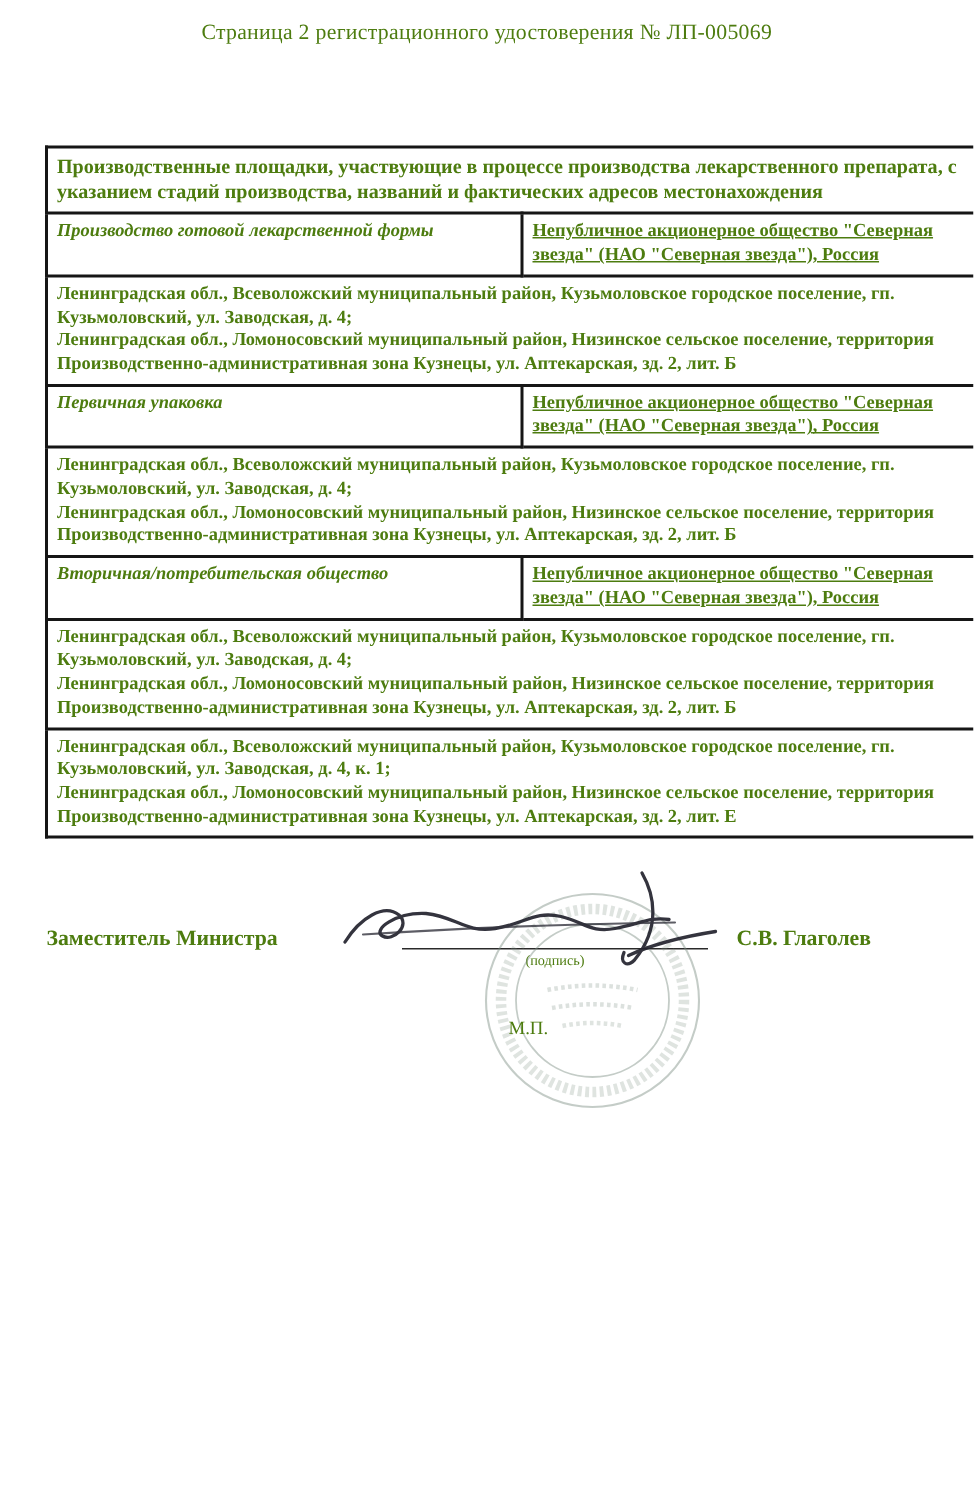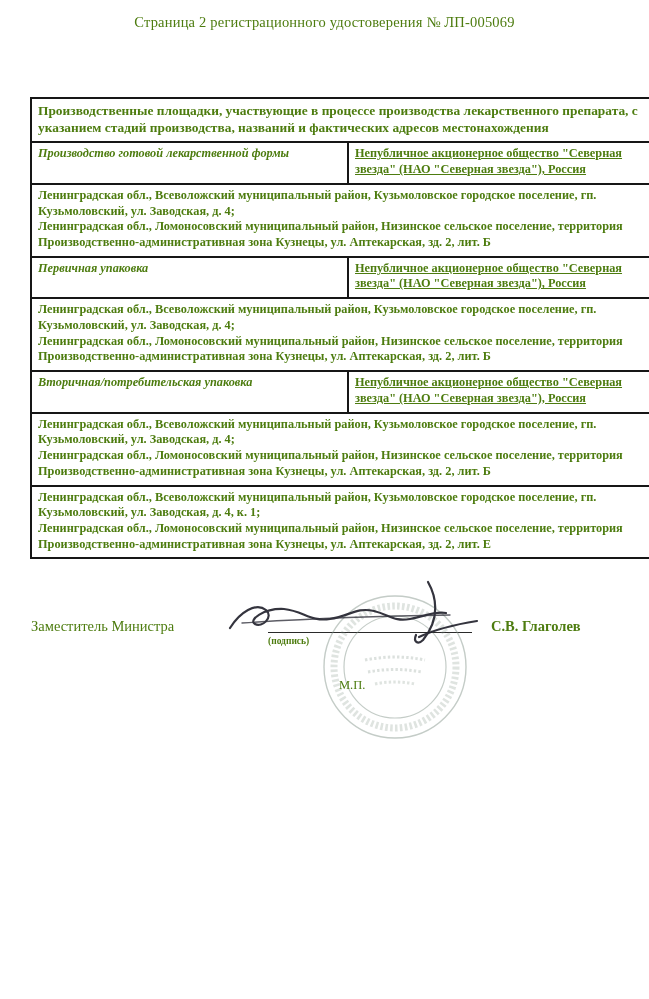--- a/index.html
+++ b/index.html
@@ -39,21 +39,21 @@
   }
   td.title-cell { font-size: 13.4px; }
   td.stage-cell { width: 50%; font-style: italic; margin-left: 12px; }
   td.company-cell { width: 50%; font-style: normal; text-decoration: underline; }
   td.address-cell div { margin: 0; }
   .minister {
     position: absolute;
     left: 31px;
     top: 618px;
     font-size: 14.5px;
-    font-weight: normal;
+    font-weight: bold;
   }
   .signer {
     position: absolute;
     left: 468px;
     top: 618px;
     font-size: 14.5px;
     font-weight: bold;
     margin-left: 23px;
   }
   .sig-line {
@@ -61,23 +61,23 @@
     left: 268px;
     top: 632px;
     width: 204px;
     border-top: 1.5px solid #2a2a2a;
   }
   .sig-caption {
     position: absolute;
     left: 268px;
     top: 636px;
     width: 204px;
-    text-align: left;
+    text-align: center;
     font-size: 9.5px;
-    font-weight: bold;
+    font-weight: normal;
   }
   .mp-caption {
     position: absolute;
     left: 339px;
     top: 678px;
     font-size: 12.5px;
     z-index: 3;
   }
   .signature-svg {
     position: absolute;
@@ -121,21 +121,21 @@
       <td class="company-cell">Непубличное акционерное общество "Северная звезда" (НАО "Северная звезда"), Россия</td>
     </tr>
     <tr>
       <td colspan="2" class="address-cell">
         <div>Ленинградская обл., Всеволожский муниципальный район, Кузьмоловское городское поселение, гп. Кузьмоловский, ул. Заводская, д. 4;</div>
         <div>Ленинградская обл., Ломоносовский муниципальный район, Низинское сельское поселение, территория Производственно-административная зона Кузнецы, ул. Аптекарская, зд. 2, лит. Б</div>
       </td>
     </tr>
 
     <tr>
-      <td class="stage-cell">Вторичная/потребительская упаковка</td>
+      <td class="stage-cell">Вторичная/потребительская общество</td>
       <td class="company-cell">Непубличное акционерное общество "Северная звезда" (НАО "Северная звезда"), Россия</td>
     </tr>
     <tr>
       <td colspan="2" class="address-cell">
         <div>Ленинградская обл., Всеволожский муниципальный район, Кузьмоловское городское поселение, гп. Кузьмоловский, ул. Заводская, д. 4;</div>
         <div>Ленинградская обл., Ломоносовский муниципальный район, Низинское сельское поселение, территория Производственно-административная зона Кузнецы, ул. Аптекарская, зд. 2, лит. Б</div>
       </td>
     </tr>
 
     <tr>

